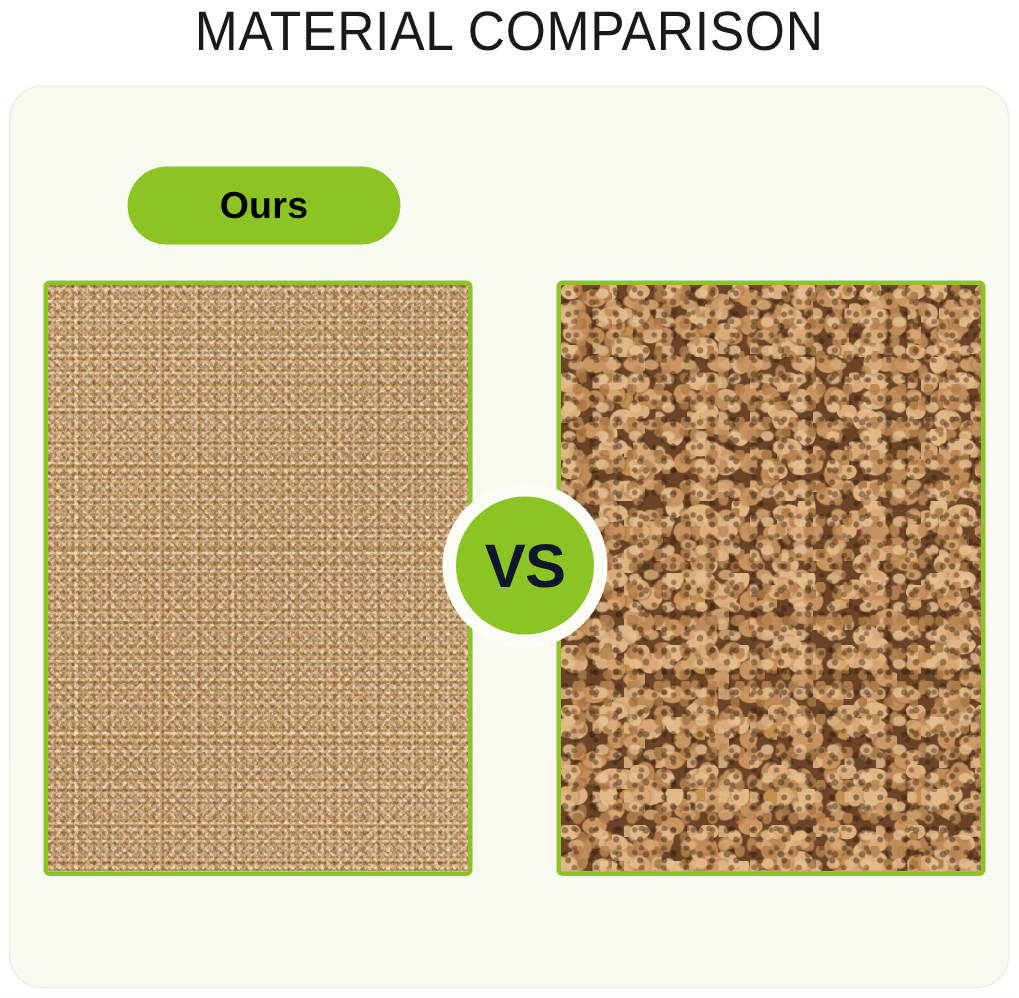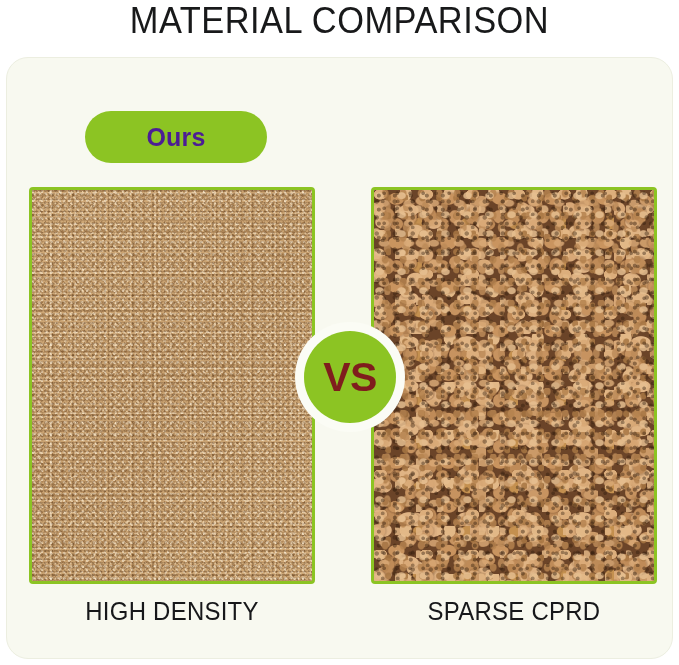--- a/index.html
+++ b/index.html
@@ -53,21 +53,21 @@
     left: 0;
     width: 100%;
     height: 54px;
   }
   .pill {
     position: absolute;
     top: 0;
     height: 52px;
     border-radius: 26px;
     background: #8cc423;
-    color: #4c1d95;
+    color: #000000;
     font-size: 25px;
     font-weight: bold;
     display: flex;
     align-items: center;
     justify-content: center;
     box-sizing: border-box;
     letter-spacing: 0.2px;
   }
   .pill-ours  { left: 78px;  width: 182px; }
   .pill-other { left: 424px; width: 182px; }
@@ -185,21 +185,21 @@
     z-index: 5;
   }
   .vs-circle {
     width: 92px;
     height: 92px;
     border-radius: 50%;
     background: #8cc423;
     display: flex;
     align-items: center;
     justify-content: center;
-    color: #7f1d1d;
+    color: #0f172a;
     font-size: 41px;
     font-weight: bold;
     letter-spacing: -0.5px;
     line-height: 1;
   }
 
   
   .label-row {
     position: absolute;
     top: 538px;
@@ -237,18 +237,14 @@
   </div>
 
   <div class="panel panel-right">
     <div class="texture texture-coarse"></div>
   </div>
 
   <div class="vs-badge">
     <div class="vs-circle">VS</div>
   </div>
 
-  <div class="label-row">
-    <div class="mat-label label-left">HIGH DENSITY</div>
-    <div class="mat-label label-right">SPARSE CPRD</div>
-  </div>
 
 </div>
 
 </body></html>

